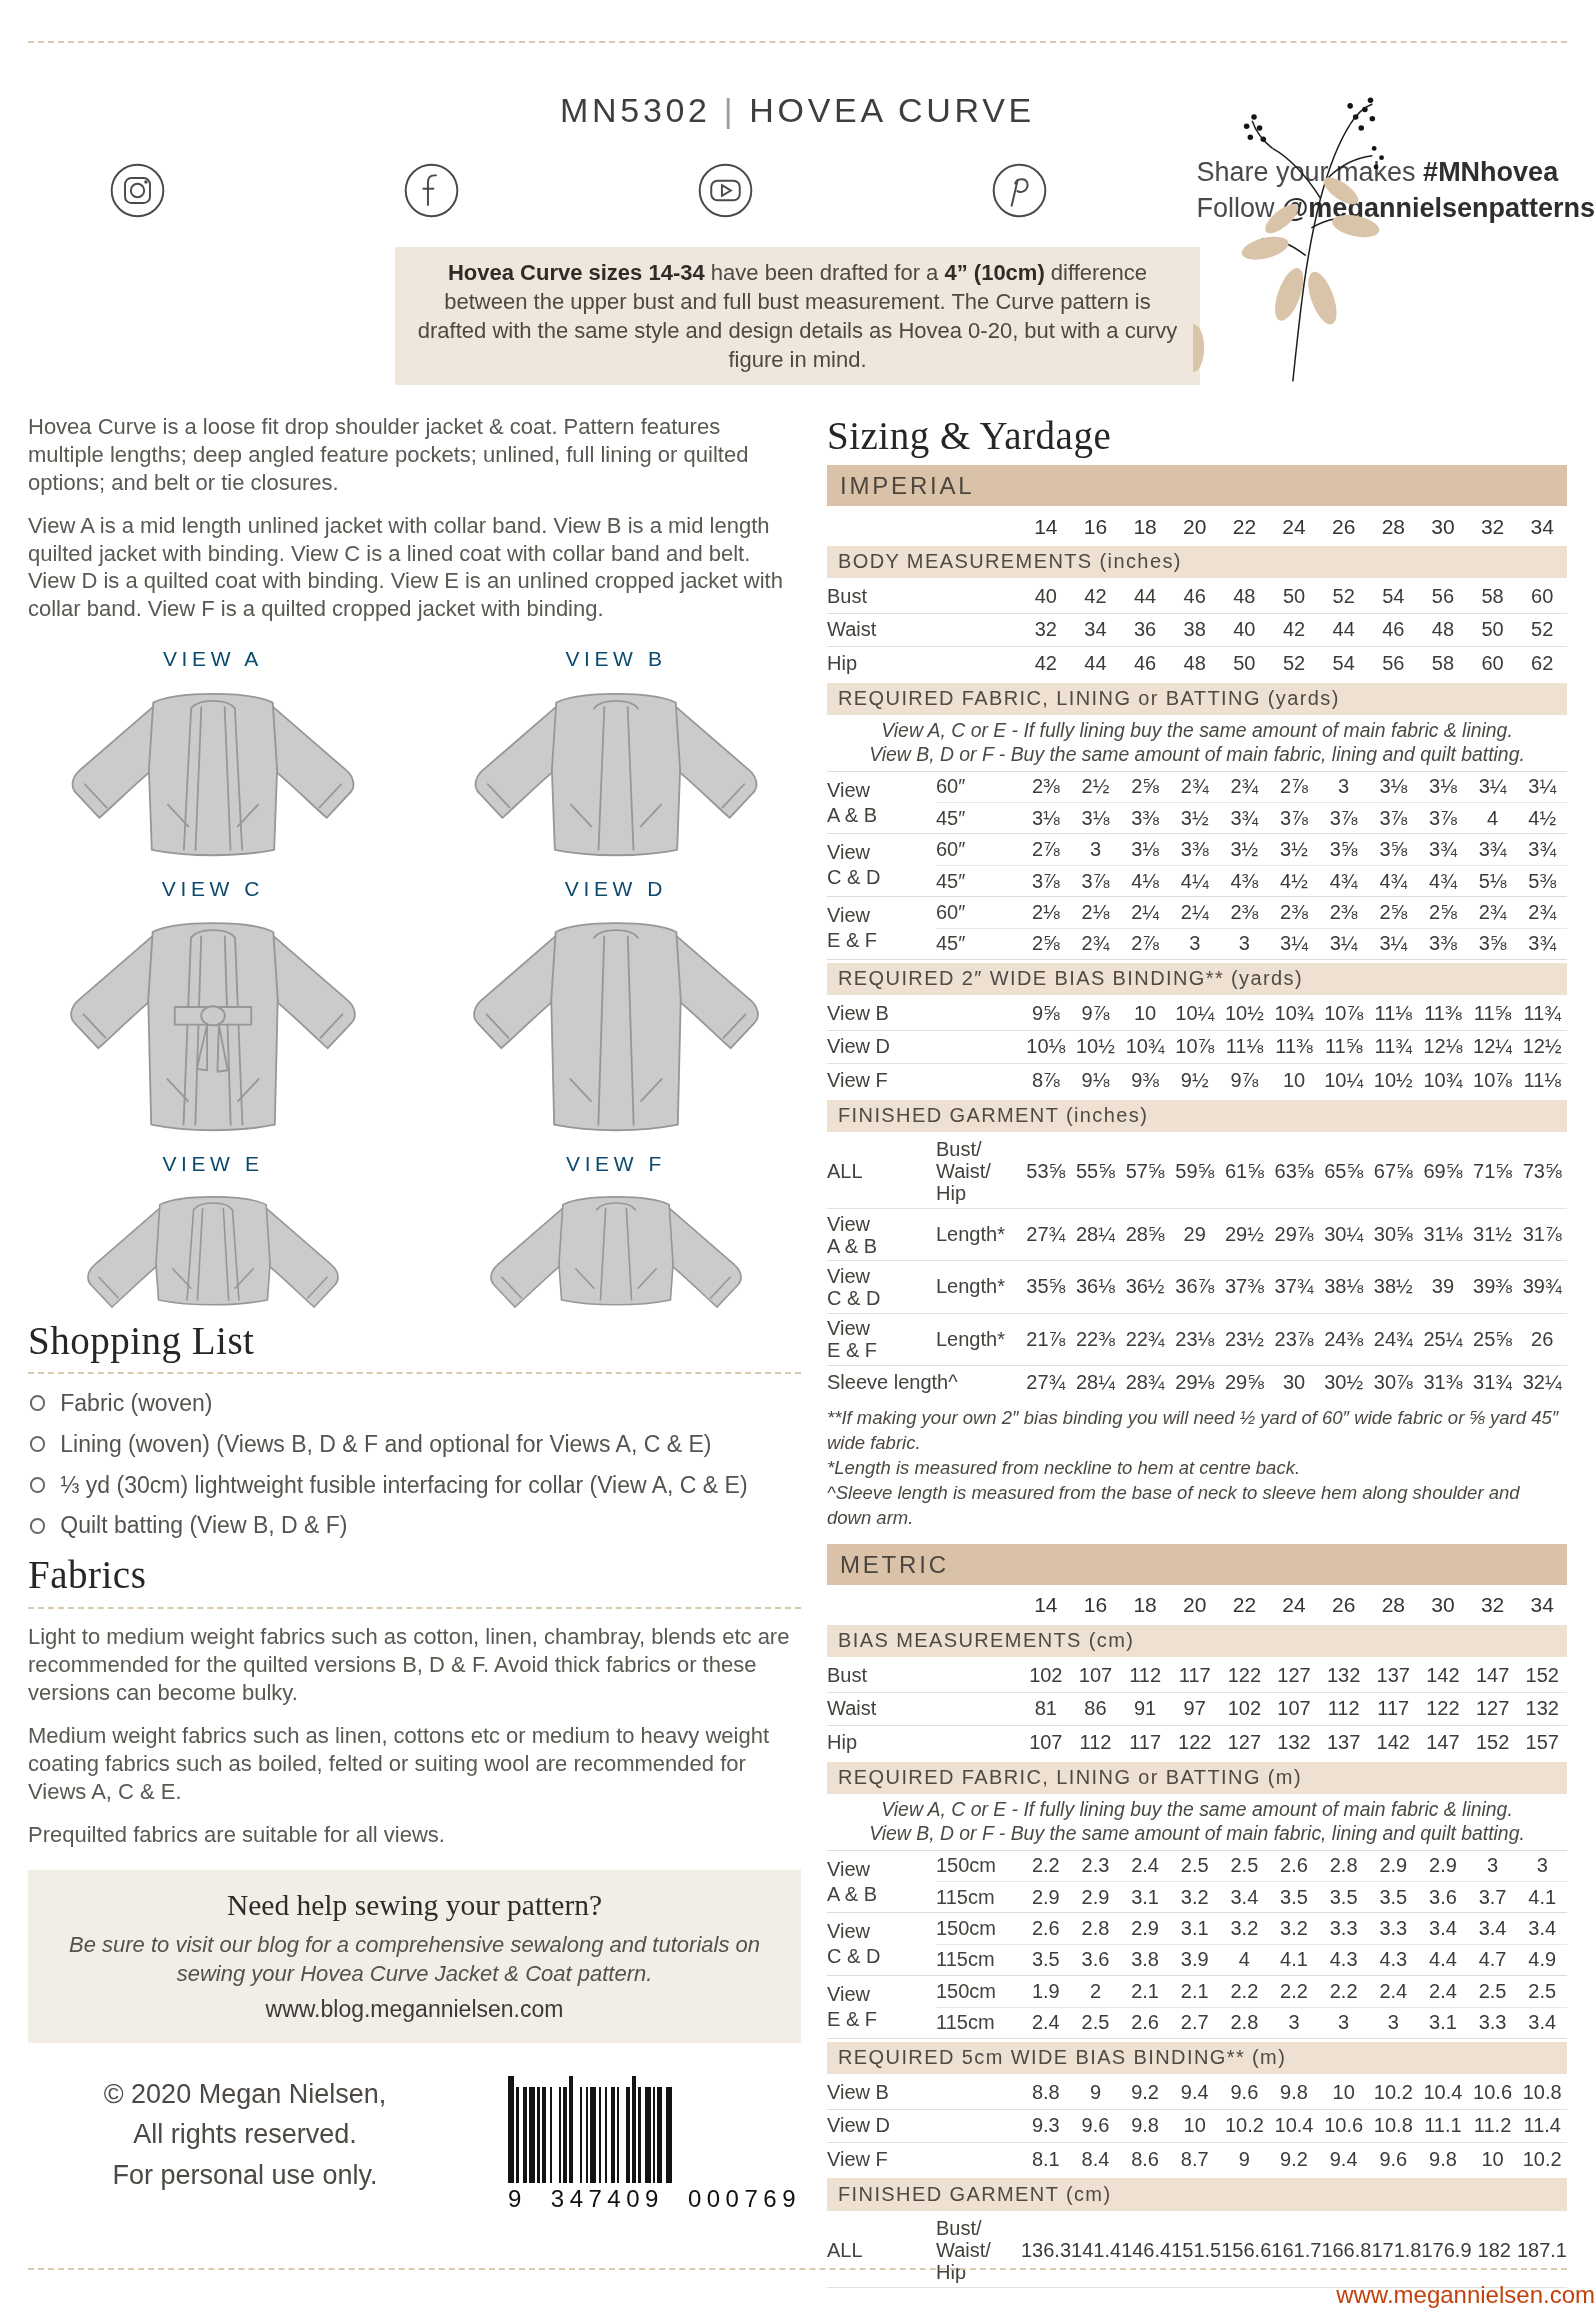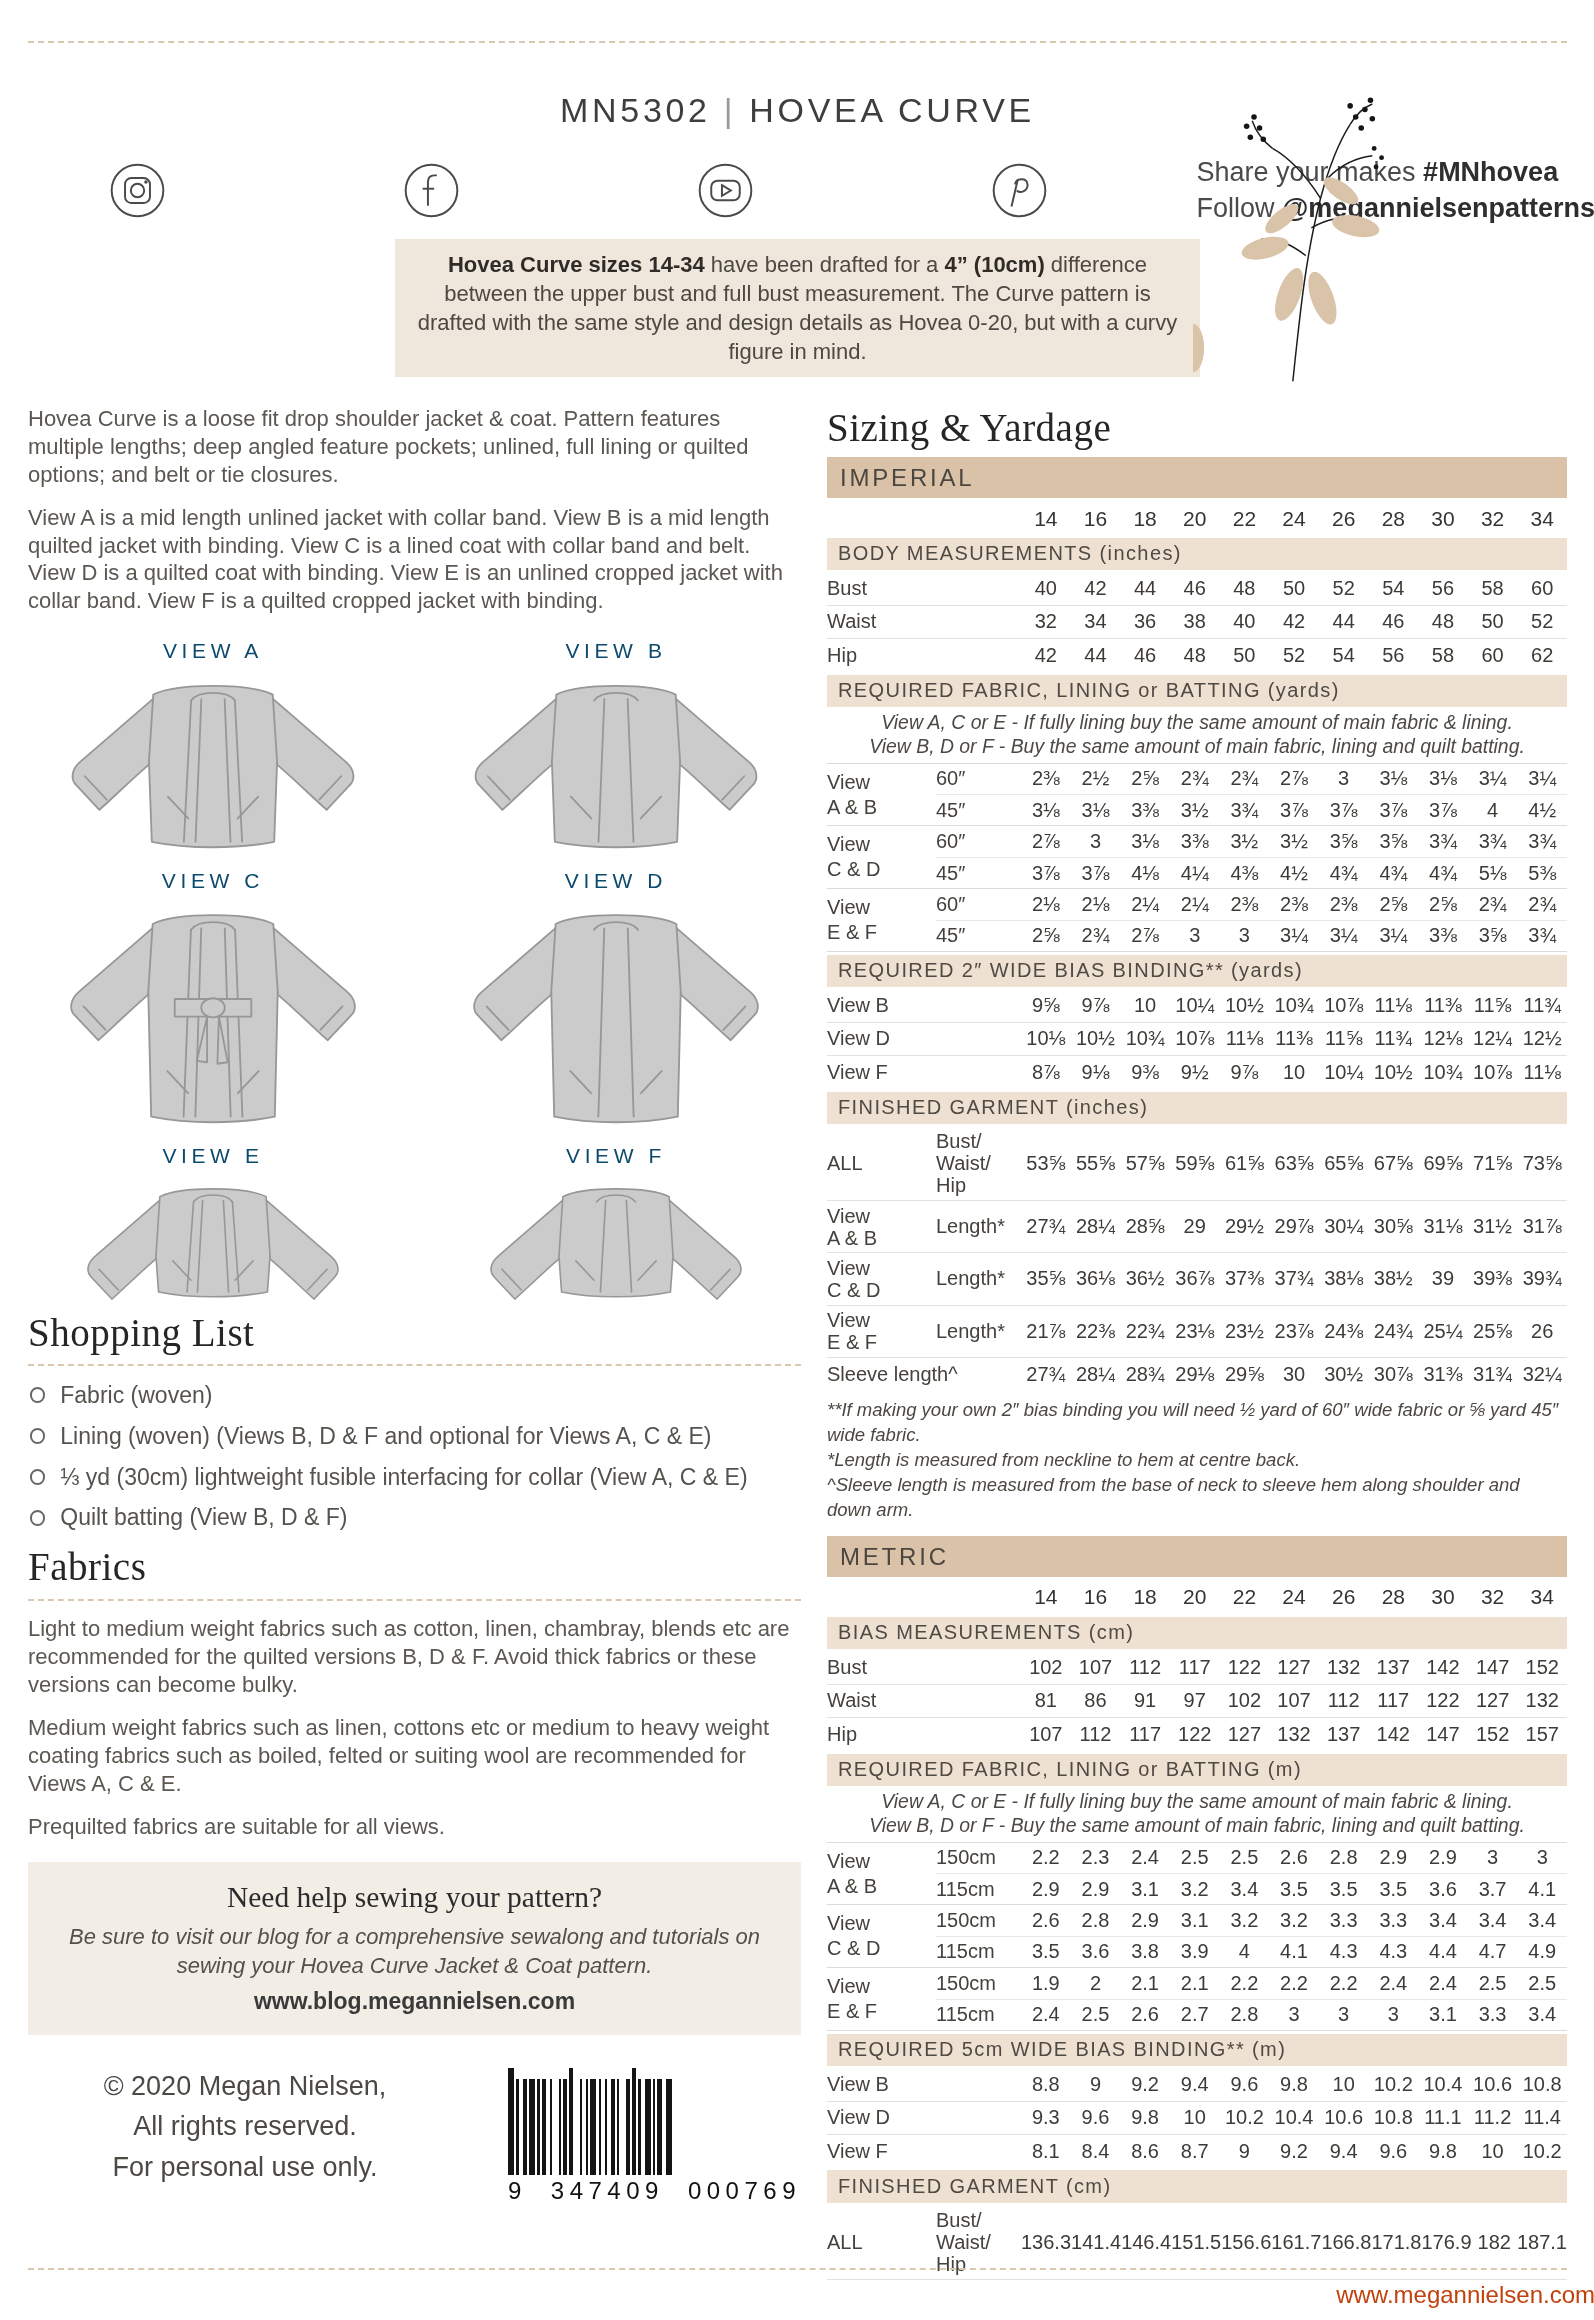--- a/index.html
+++ b/index.html
@@ -14,21 +14,21 @@
 
   
   .header { position:relative; text-align:center; padding-top:48px; }
   .masthead { font-size:34px; letter-spacing:3.7px; color:#3e3e3e; font-weight:400; }
   .masthead .pipe { color:#9a9a9a; padding:0 13px; font-weight:300; }
   .social-row { display:flex; justify-content:center; align-items:center; gap:19px; margin-top:24px; }
   .icon-circle { width:57px; height:57px; }
   .share-text { text-align:left; margin-left:20px; font-size:27px; color:#4a4a4a; line-height:1.35; }
   .share-text b { color:#2e2e2e; }
   .info-box {
-    width:805px; margin:12px auto 0; background:#efe7db; padding:11px 22px;
+    width:805px; margin:20px auto 0; background:#efe7db; padding:11px 22px;
     font-size:22px; line-height:1.32; color:#4c4843; text-align:center;
   }
   .info-box b { color:#2f2b27; }
   .botanical { position:absolute; top:37px; right:194px; }
 
   
   .columns { display:flex; gap:26px; padding:0 28px; margin-top:28px; }
   .col-left { width:773px; flex:0 0 773px; }
   .col-right { flex:1 1 auto; }
 
@@ -45,21 +45,21 @@
   }
   .rule { border:none; border-top:2.8px dashed #d9c8b0; margin:9.2px 0 14.8px; }
 
   .shop-list { list-style:none; margin-top:3.7px; }
   .shop-list li { display:flex; font-size:23px; line-height:1.3; color:#56524d; margin-bottom:11px; }
   .bullet { flex:0 0 15.7px; width:15.7px; height:15.7px; border:2.3px solid #6b6762; border-radius:50%; margin:6.5px 14.8px 0 1.8px; }
 
   .help-box { background:#f3eee5; text-align:center; padding:18.5px 28px 20px; margin-top:22px; }
   .help-title { font-family:"Liberation Serif", serif; font-size:29.5px; color:#2c2c2c; margin-bottom:9.2px; }
   .help-body { font-style:italic; font-size:22px; line-height:1.3; color:#55504a; }
-  .help-url { font-size:23px; font-weight:bold; color:#3a3a3a; margin-top:7.4px; }
+  .help-url { font-size:23px; font-weight:normal; color:#3a3a3a; margin-top:7.4px; }
 
   .bottom-row { display:flex; margin-top:31px; align-items:flex-start; }
   .copyright { width:388px; text-align:center; font-size:27px; line-height:1.5; color:#4c4843; margin-left:37px; }
   .barcode-wrap { margin-left:83px; }
   .barcode { display:flex; align-items:flex-end; height:109px; }
   .barcode-digits { font-size:24px; color:#111; letter-spacing:5.5px; margin-top:1.8px; display:flex; gap:24px; }
 
   
   .sizing-title { margin-bottom:7.4px; }
   .unit-banner {

